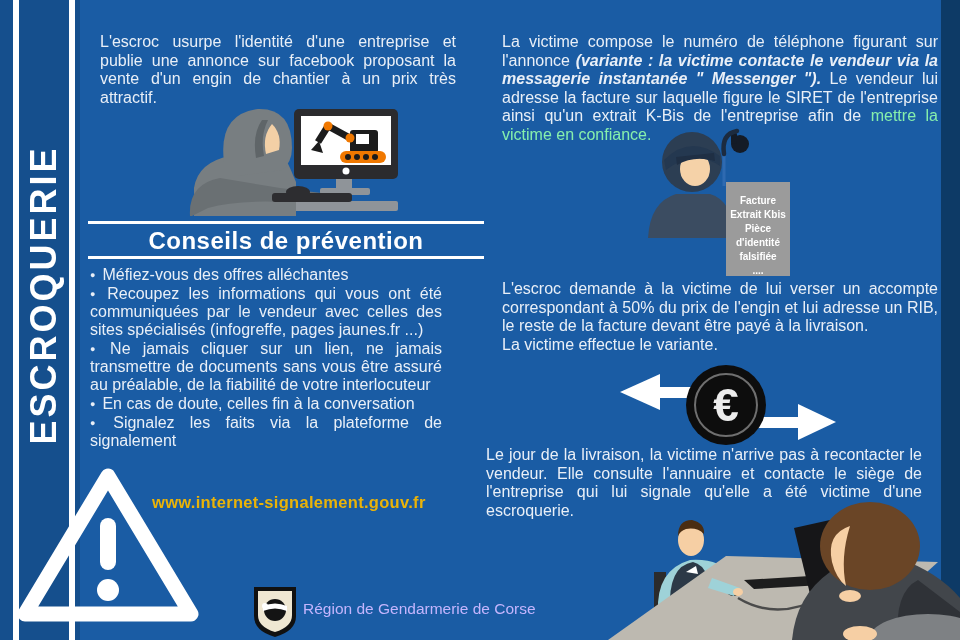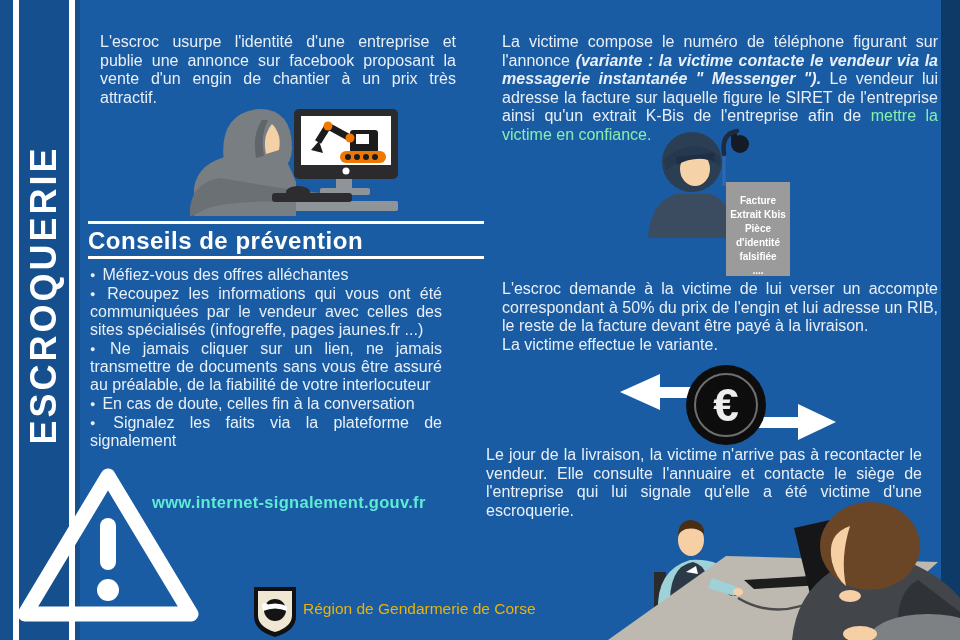--- a/index.html
+++ b/index.html
@@ -20,30 +20,30 @@
     color:#ffffff;font-weight:700;font-size:36px;letter-spacing:3px;
     text-align:center;white-space:nowrap;line-height:40px;
   }
   
   .edge-strip{left:941px;top:0;width:19px;height:640px;background:#0d3a66;}
   
   .ptext{color:#e9eff7;font-size:16px;line-height:18.5px;text-align:justify;}
   .ptext .b{font-weight:400;color:#86efac;}
   .ptext .i{font-style:italic;font-weight:bold;}
   .heading-rule{height:3px;background:#ffffff;}
-  .heading{color:#ffffff;font-weight:700;font-size:24px;text-align:left;letter-spacing:0.5px;}
+  .heading{color:#ffffff;font-weight:700;font-size:24px;text-align:center;letter-spacing:0.5px;}
   .tips .tip{margin:0 16px 1px 0;}
   .tip::before{content:"\25CF";font-size:9px;margin-right:7px;vertical-align:2px;color:#e9eff7;}
-  .url{color:#5eead4;font-weight:700;font-size:16.5px;letter-spacing:0.3px;}
+  .url{color:#eab308;font-weight:700;font-size:16.5px;letter-spacing:0.3px;}
   .doc-box{
     background:#9b9b9b;color:#ffffff;font-weight:700;font-size:10px;
     line-height:14px;text-align:center;white-space:pre-line;
     box-sizing:border-box;padding-top:12px;overflow:hidden;
   }
-  .footer-label{color:#eab308;font-size:15.5px;}
+  .footer-label{color:#c4b5fd;font-size:15.5px;}
   svg{display:block;}
 </style>
 </head>
 <body>
 
 <div class="canvas">
 
   <div class="abs edge-strip"></div>
 
   <div class="abs side-band">

